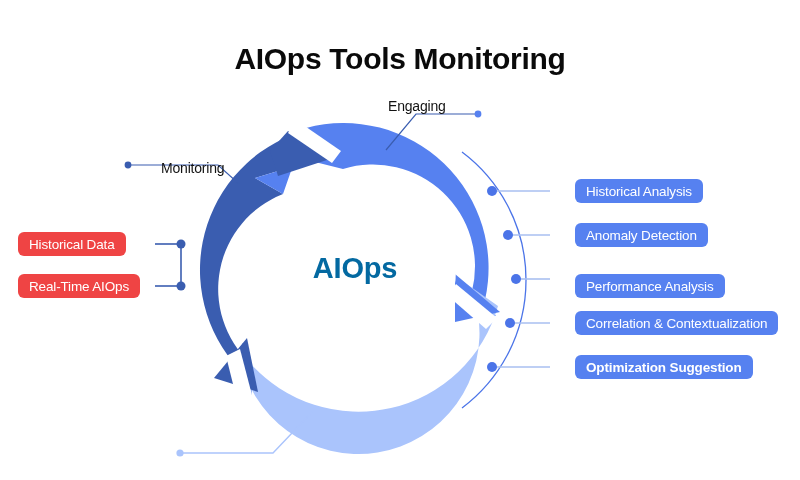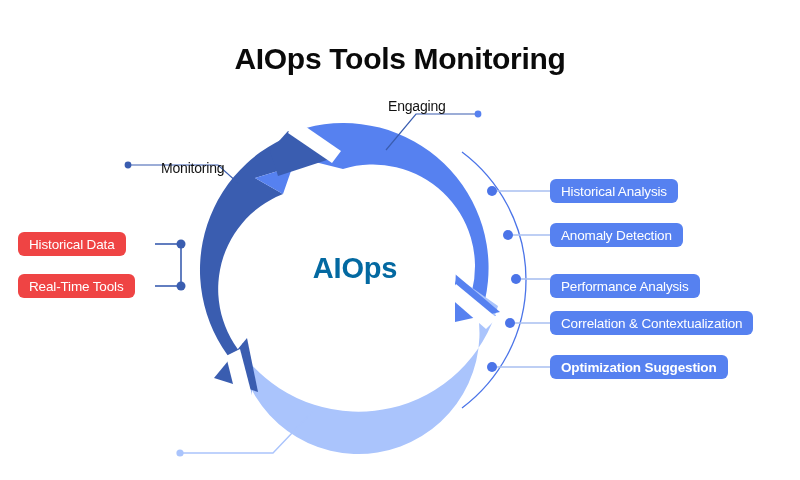--- a/index.html
+++ b/index.html
@@ -29,21 +29,21 @@
   #label-monitoring{left:128px;top:160px;margin-left:33px;}
   #label-engaging{left:388px;top:98px;}
   #label-automating{left:182px;top:434px;}
 
   .pill{
     position:absolute;display:flex;align-items:center;
     height:24px;padding:0 11px;border-radius:6px;
     font-size:13.5px;color:#ffffff;white-space:nowrap;
     letter-spacing:-0.15px;box-sizing:border-box;
   }
-  .pill-right{background:#5681F0;}
+  .pill-right{background:#5681F0;margin-left:25px;}
   .pill-left{background:#ef4444;}
 
   #pill-r0{left:550px;top:179px;}
   #pill-r1{left:550px;top:223px;}
   #pill-r2{left:550px;top:274px;}
   #pill-r3{left:550px;top:311px;}
   #pill-r4{left:550px;top:355px;font-weight:bold;}
 
   #pill-l0{left:18px;top:232px;}
   #pill-l1{left:18px;top:274px;}
@@ -177,15 +177,15 @@
   <div class="seg-label" id="label-monitoring">Monitoring</div>
   <div class="seg-label" id="label-engaging">Engaging</div>
 
   <div class="pill pill-right" id="pill-r0">Historical Analysis</div>
   <div class="pill pill-right" id="pill-r1">Anomaly Detection</div>
   <div class="pill pill-right" id="pill-r2">Performance Analysis</div>
   <div class="pill pill-right" id="pill-r3">Correlation &amp; Contextualization</div>
   <div class="pill pill-right" id="pill-r4">Optimization Suggestion</div>
 
   <div class="pill pill-left" id="pill-l0">Historical Data</div>
-  <div class="pill pill-left" id="pill-l1">Real-Time Tools</div>
+  <div class="pill pill-left" id="pill-l1">Real-Time AIOps</div>
 
 </div>
 
 </body></html>

